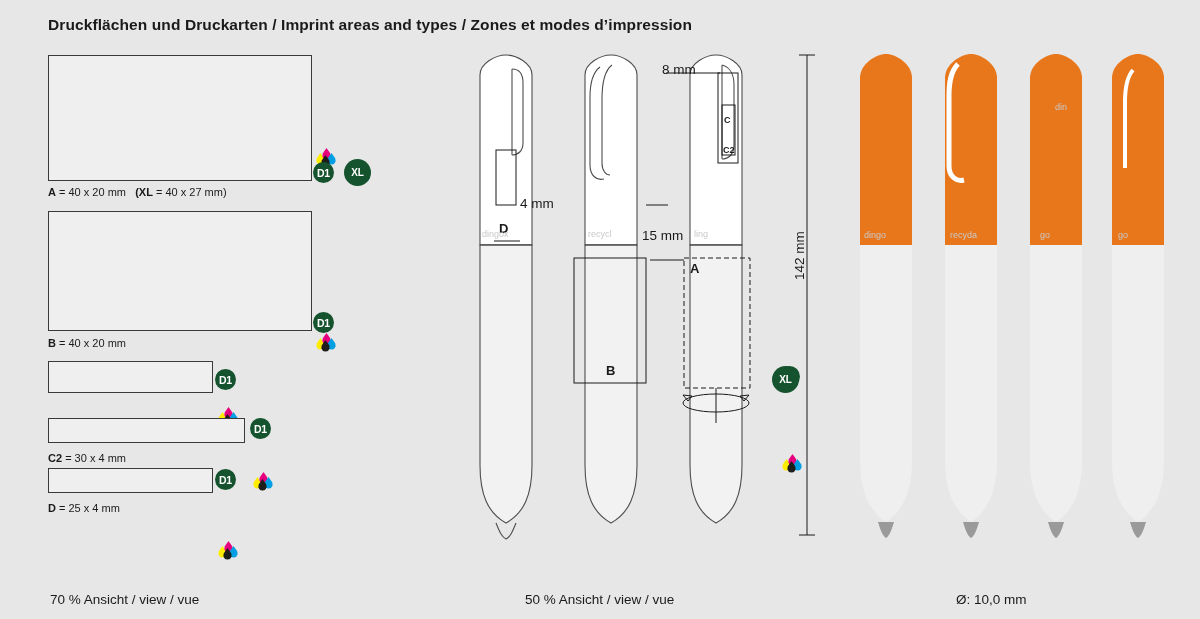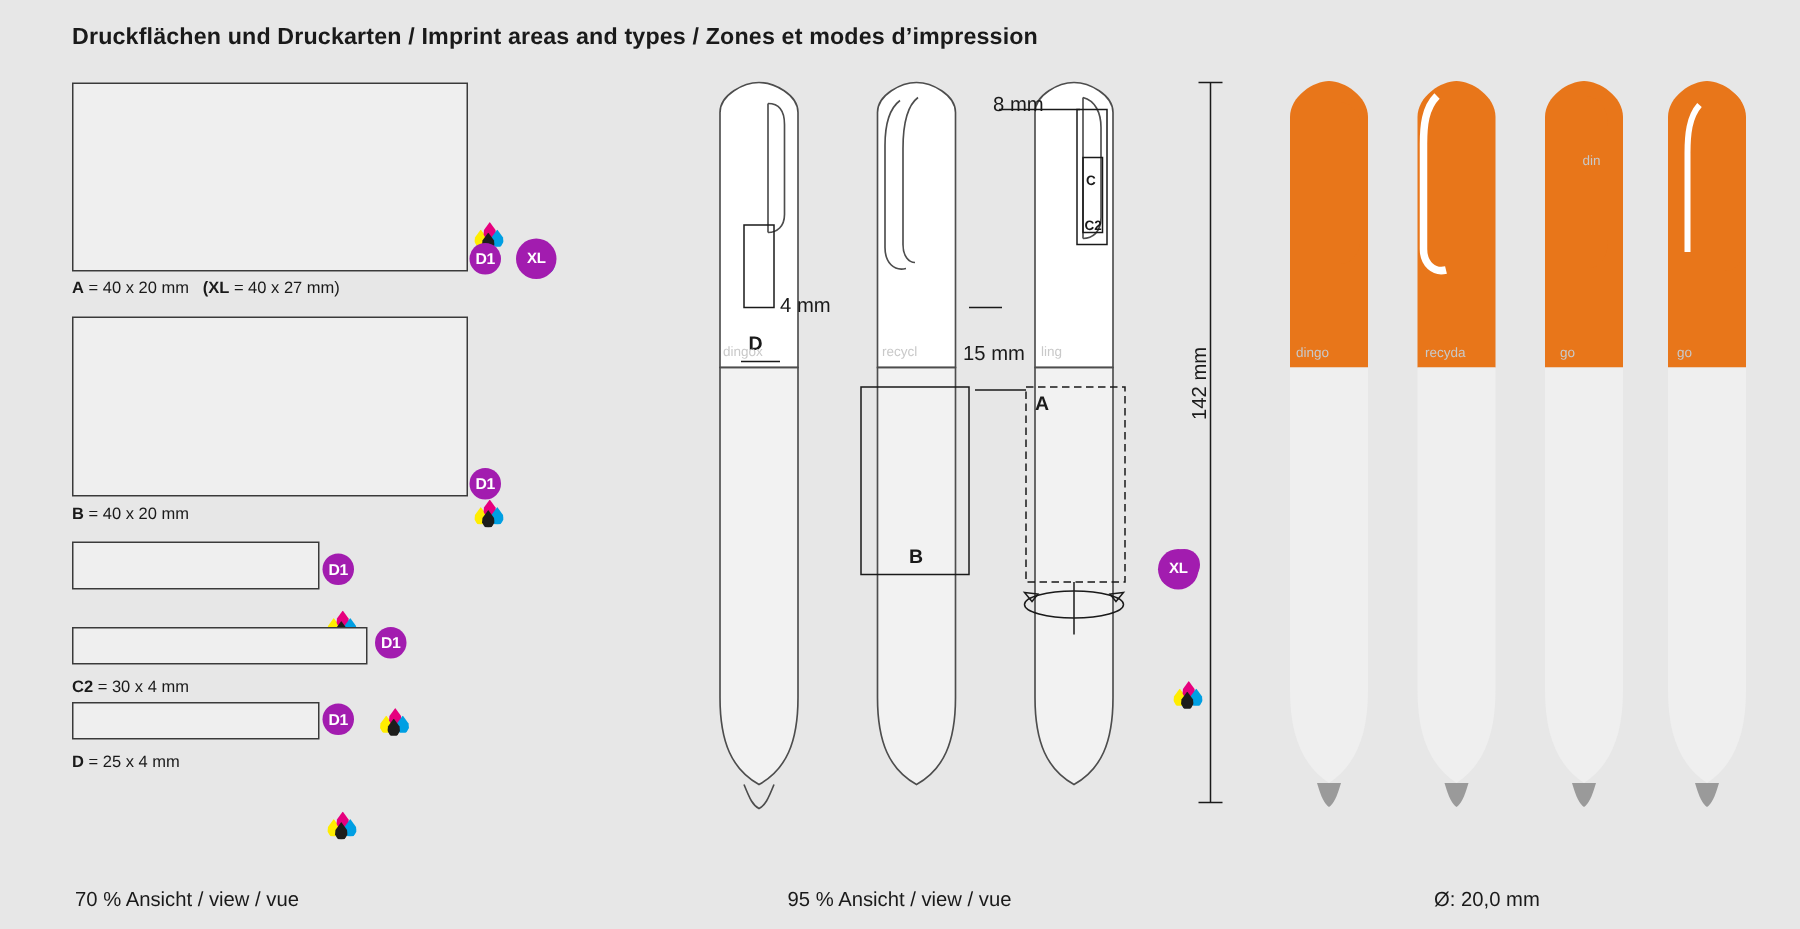--- a/index.html
+++ b/index.html
@@ -52,21 +52,21 @@
     clip-path: polygon(50% 0%, 93% 45%, 96% 70%, 76% 96%, 24% 96%, 4% 70%, 7% 45%);
   }
   .cmyk .c-mag { background: #e6007e; left: 6px;  top: 0px; }
   .cmyk .c-yel { background: #ffed00; left: 0px;  top: 5px; }
   .cmyk .c-cya { background: #009fe3; left: 11px; top: 5px; }
   .cmyk .c-blk { background: #1d1d1b; left: 5px;  top: 7px; }
 
   
   .badge {
     border-radius: 50%;
-    background: #a21caf;
+    background: #14532d;
     color: #fff;
     display: flex;
     align-items: center;
     justify-content: center;
     font-size: 11px;
     font-weight: bold;
     letter-spacing: -0.2px;
   }
   .badge.small { width: 21px; height: 21px; font-size: 10.5px; }
   .badge.big   { width: 27px; height: 27px; font-size: 10px; }
@@ -287,14 +287,14 @@
     <path class="pen-orange" d="M262,38 C262,24 278,14 288,14 C298,14 314,24 314,38 L314,205 L262,205 Z"></path>
     <path class="pen-white-body" d="M262,205 L314,205 L314,420 C314,450 306,470 288,482 C270,470 262,450 262,420 Z"></path>
     <path class="pen-orange" d="M300,20 C310,22 313,30 313,40 L313,122 C313,136 305,142 300,140 Z"></path>
     <path d="M283,30 C276,38 275,50 275,62 L275,128" fill="none" stroke="#ffffff" stroke-width="4"></path>
     <path class="pen-grey-tip" d="M280,482 C283,492 285,496 288,498 C291,496 293,492 296,482 Z"></path>
     <text class="recyc-text" x="268" y="198">go</text>
   </g>
 </svg>
 
 <div class="abs footer" style="left:50px; top:592px;">70 % Ansicht / view / vue</div>
-<div class="abs footer" style="left:525px; top:592px;">95 % Ansicht / view / vue</div>
-<div class="abs footer" style="left:956px; top:592px;">Ø: 20,0 mm</div>
+<div class="abs footer" style="left:525px; top:592px;">50 % Ansicht / view / vue</div>
+<div class="abs footer" style="left:956px; top:592px;">Ø: 10,0 mm</div>
 
 </body></html>

